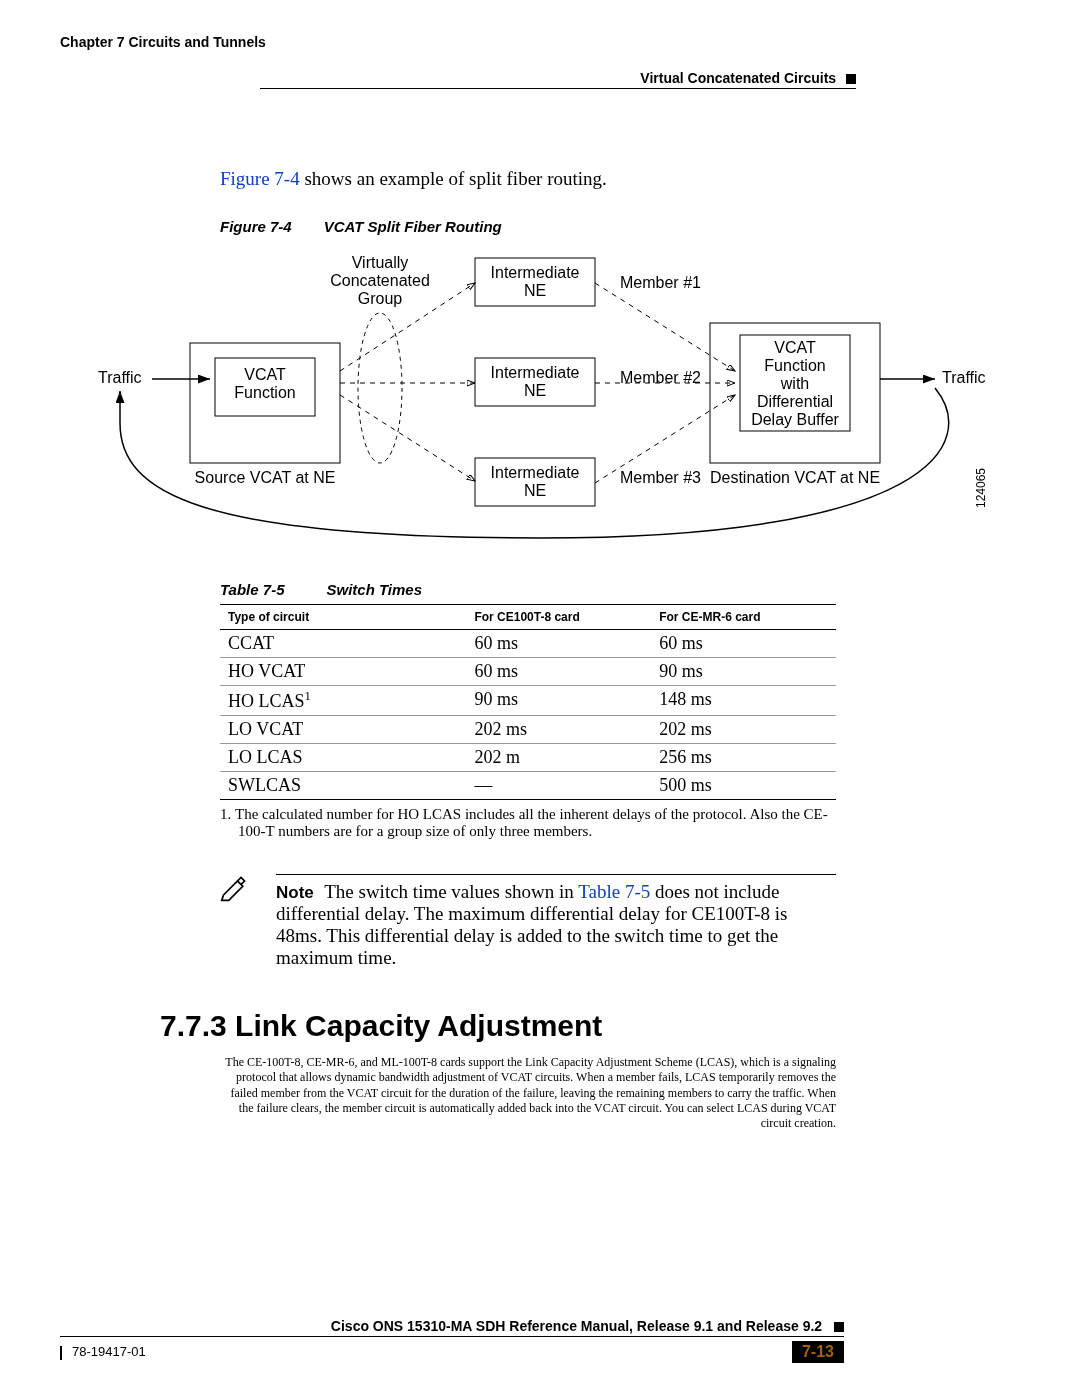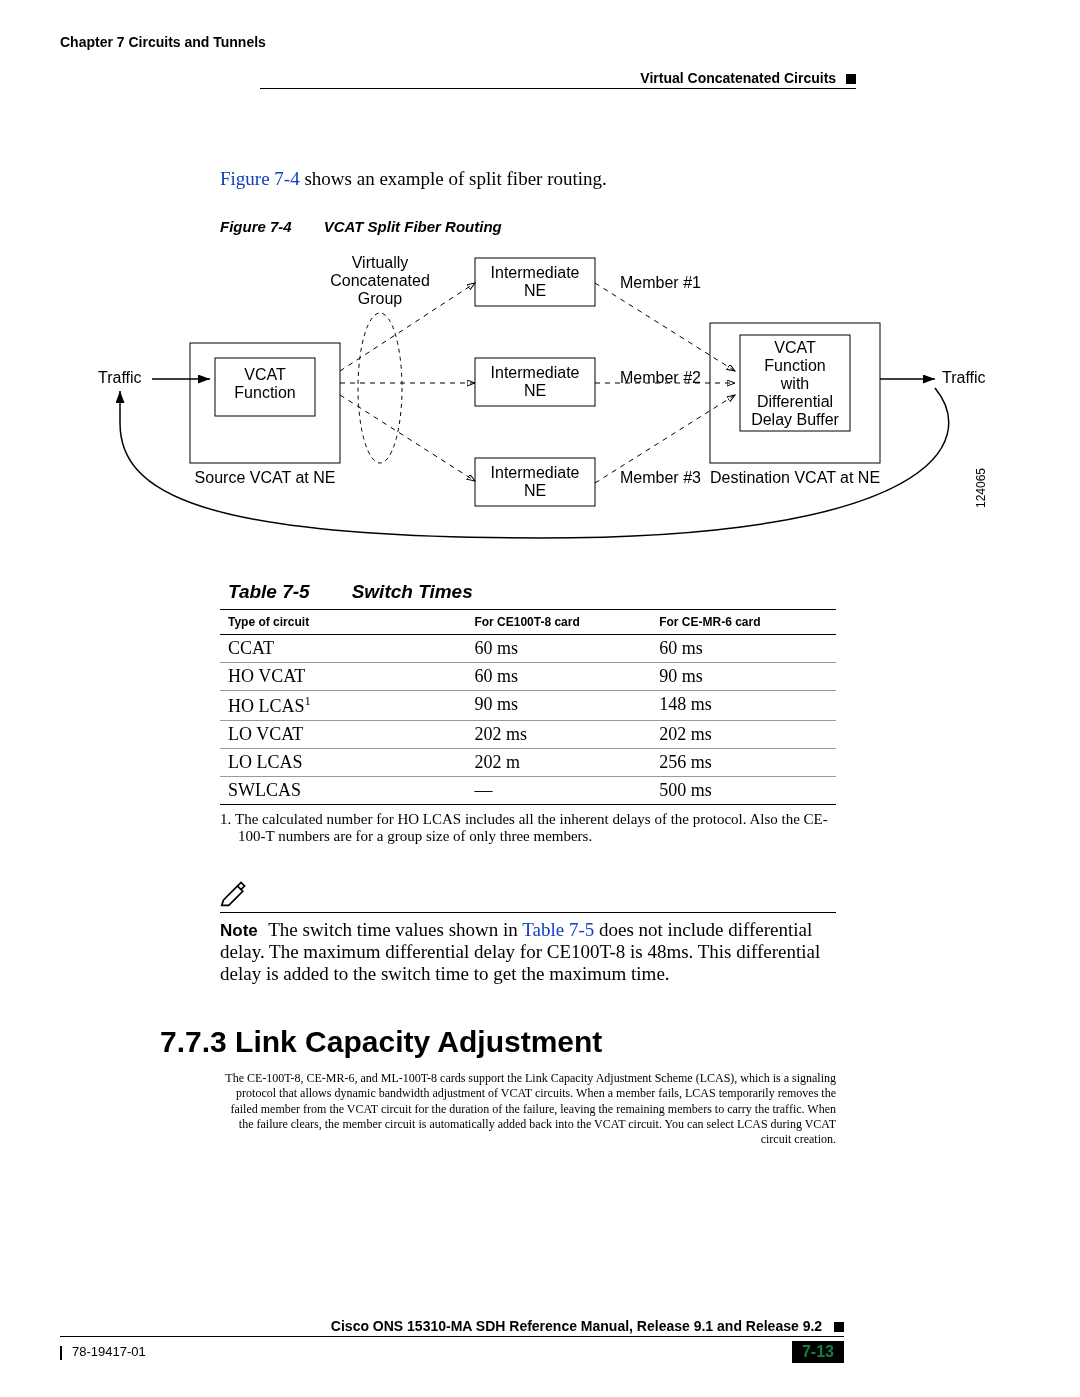--- a/index.html
+++ b/index.html
@@ -63,24 +63,23 @@
   .fig-caption .gap { display:inline-block; width:32px; }
   .diagram {
     font-family: Arial, Helvetica, sans-serif;
     font-size: 16px;
     line-height: 1.15;
   }
   .table-caption {
     font-family: Arial, Helvetica, sans-serif;
     font-style: italic;
     font-weight: bold;
-    font-size: 19px;
+    font-size: 15px;
     margin-top: 34px;
     margin-bottom: 6px;
-    margin-left: 8px;
   }
   table.switch {
     border-collapse: collapse;
     width: 100%;
     font-size: 18px;
   }
   table.switch th {
     font-family: Arial, Helvetica, sans-serif;
     font-size: 12px;
     text-align: left;
@@ -98,21 +97,20 @@
   .table-footnote {
     font-size: 15px;
     margin-top: 6px;
     padding-left: 18px;
     text-indent: -18px;
   }
   .note-block {
     display: flex;
     margin-top: 34px;
     font-size: 19px;
-    flex-direction: column;
   }
   .note-block .note-icon-col {
     width: 56px;
     text-align: left;
   }
   .pencil-icon svg { width:28px; height:28px; }
   .note-block .note-body {
     flex:1;
   }
   .note-body .note-line {
@@ -154,21 +152,21 @@
     padding-bottom: 2px;
   }
   .footer .bottom-row {
     display:flex;
     justify-content: space-between;
     margin-top:4px;
     align-items: center;
   }
   .footer .pg-badge {
     background:#000;
-    color:#15803d;
+    color:#a16207;
     font-weight:bold;
     padding:2px 10px;
     font-size:16px;
   }
   .footer .docnum::before {
     content:"";
     display:inline-block;
     width:2px;height:14px;
     background:#000;
     margin-right:10px;

